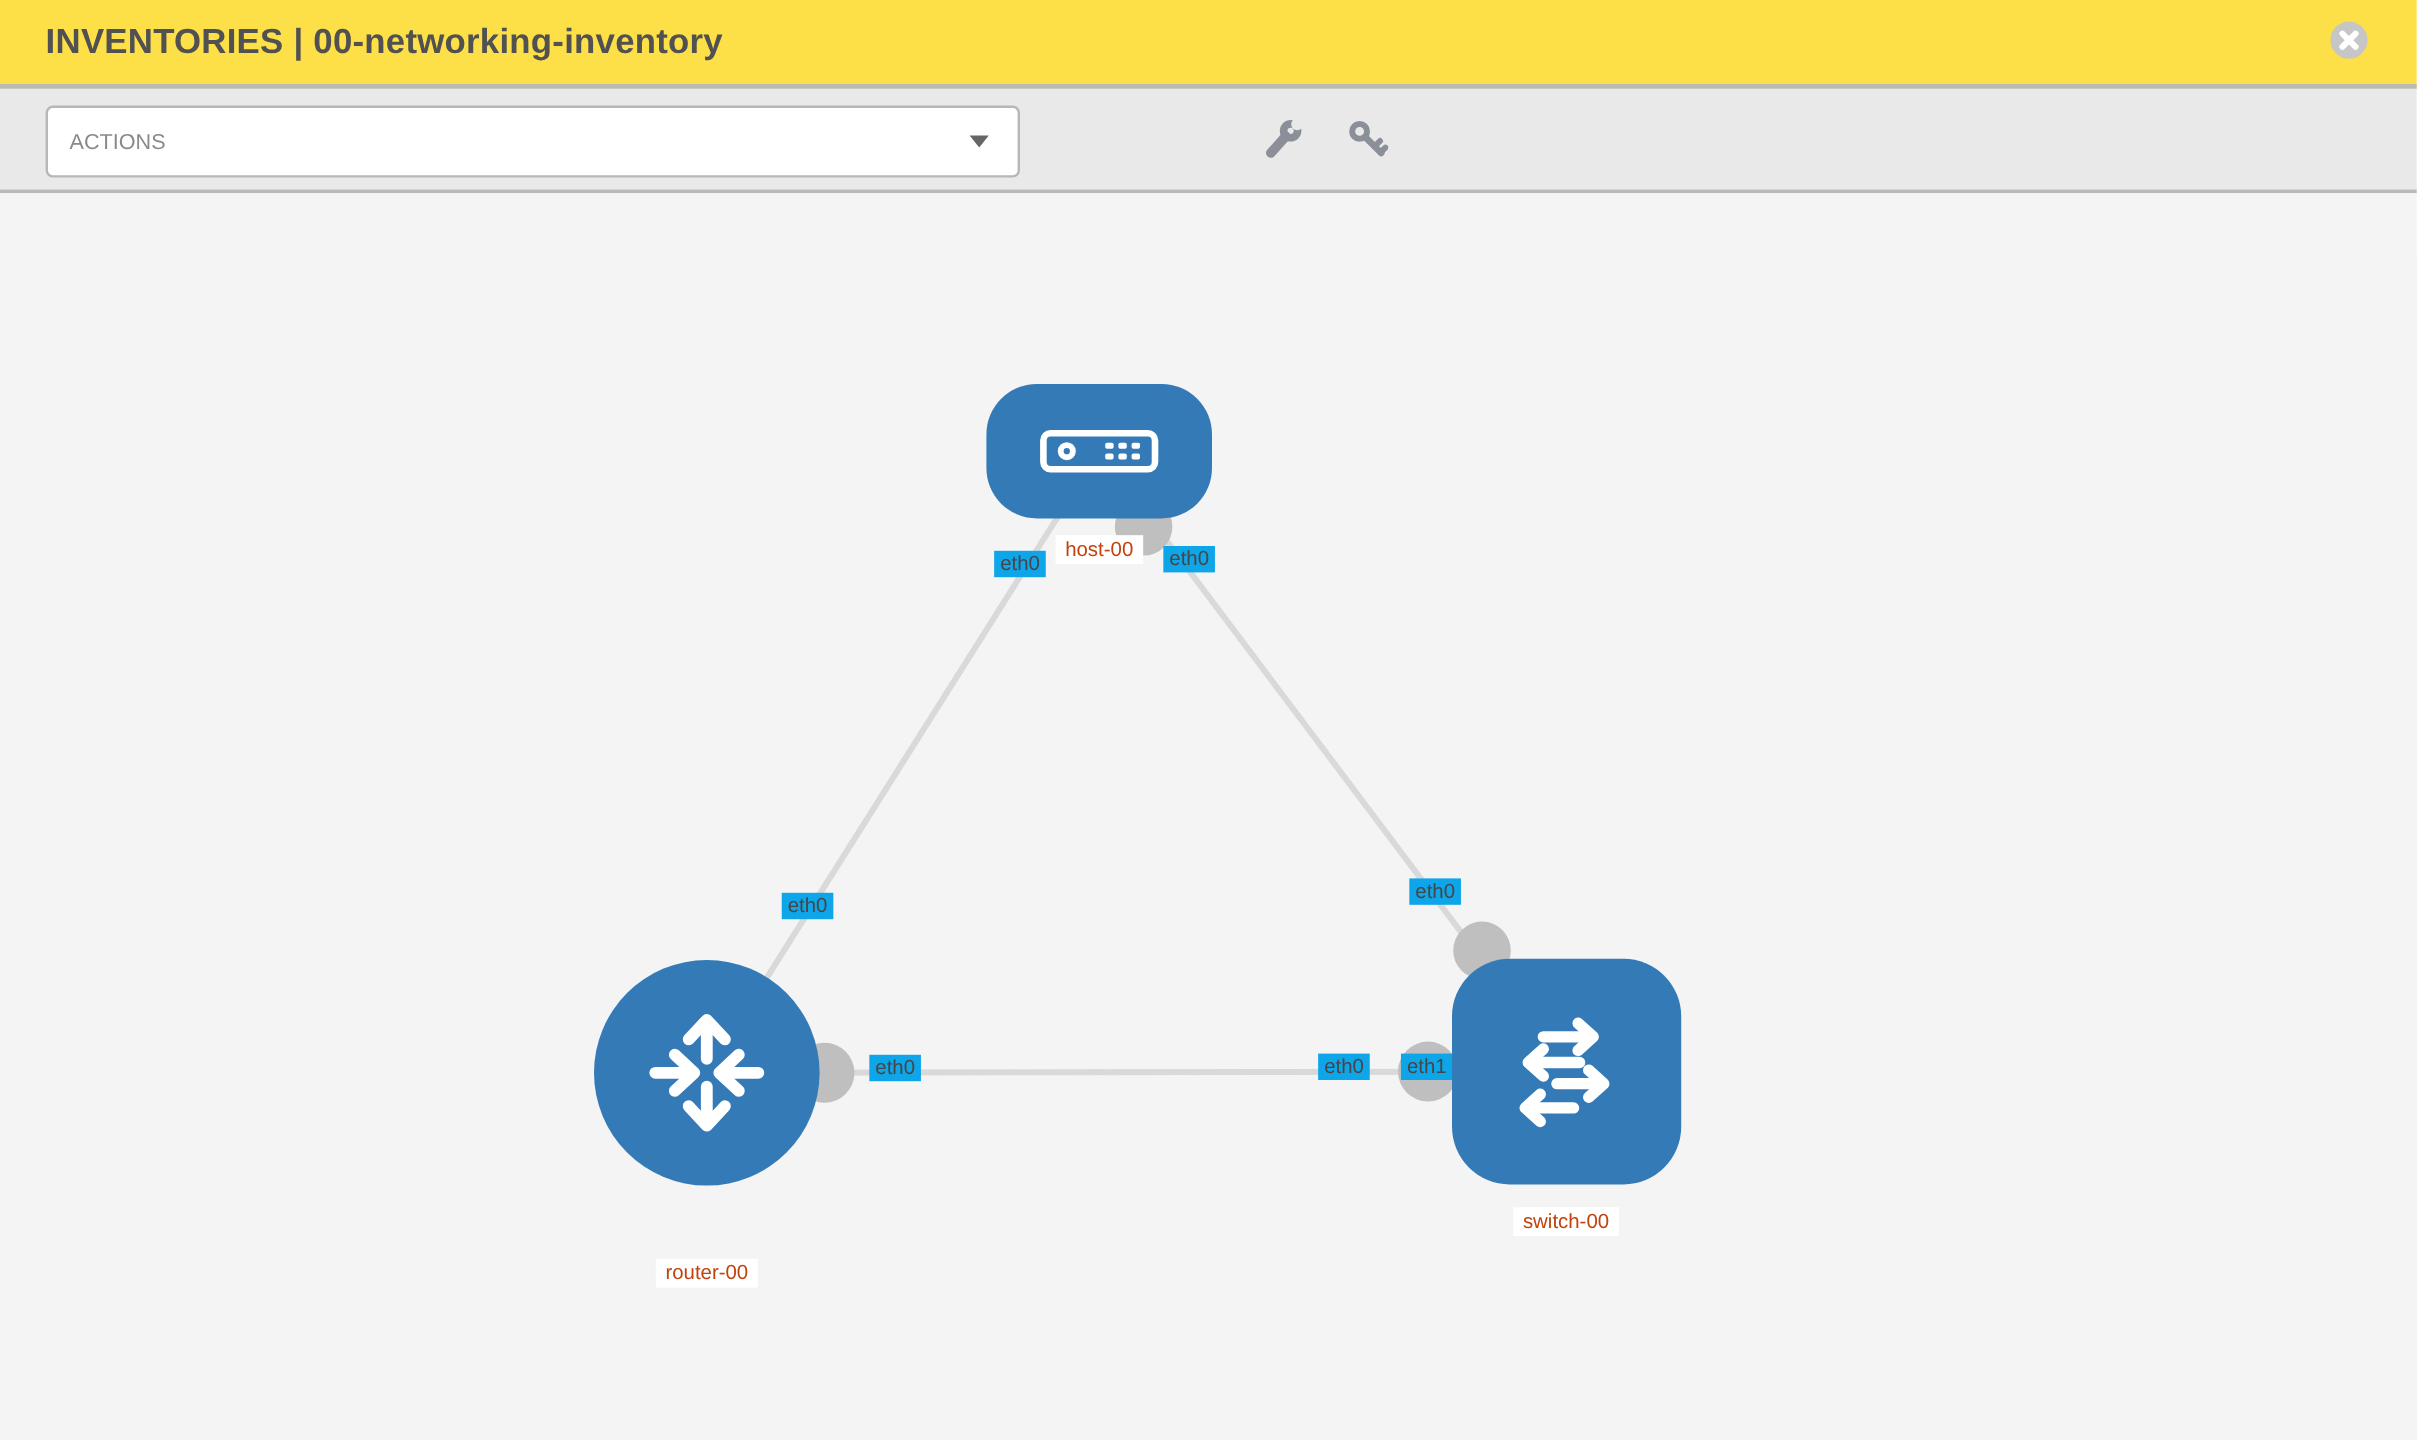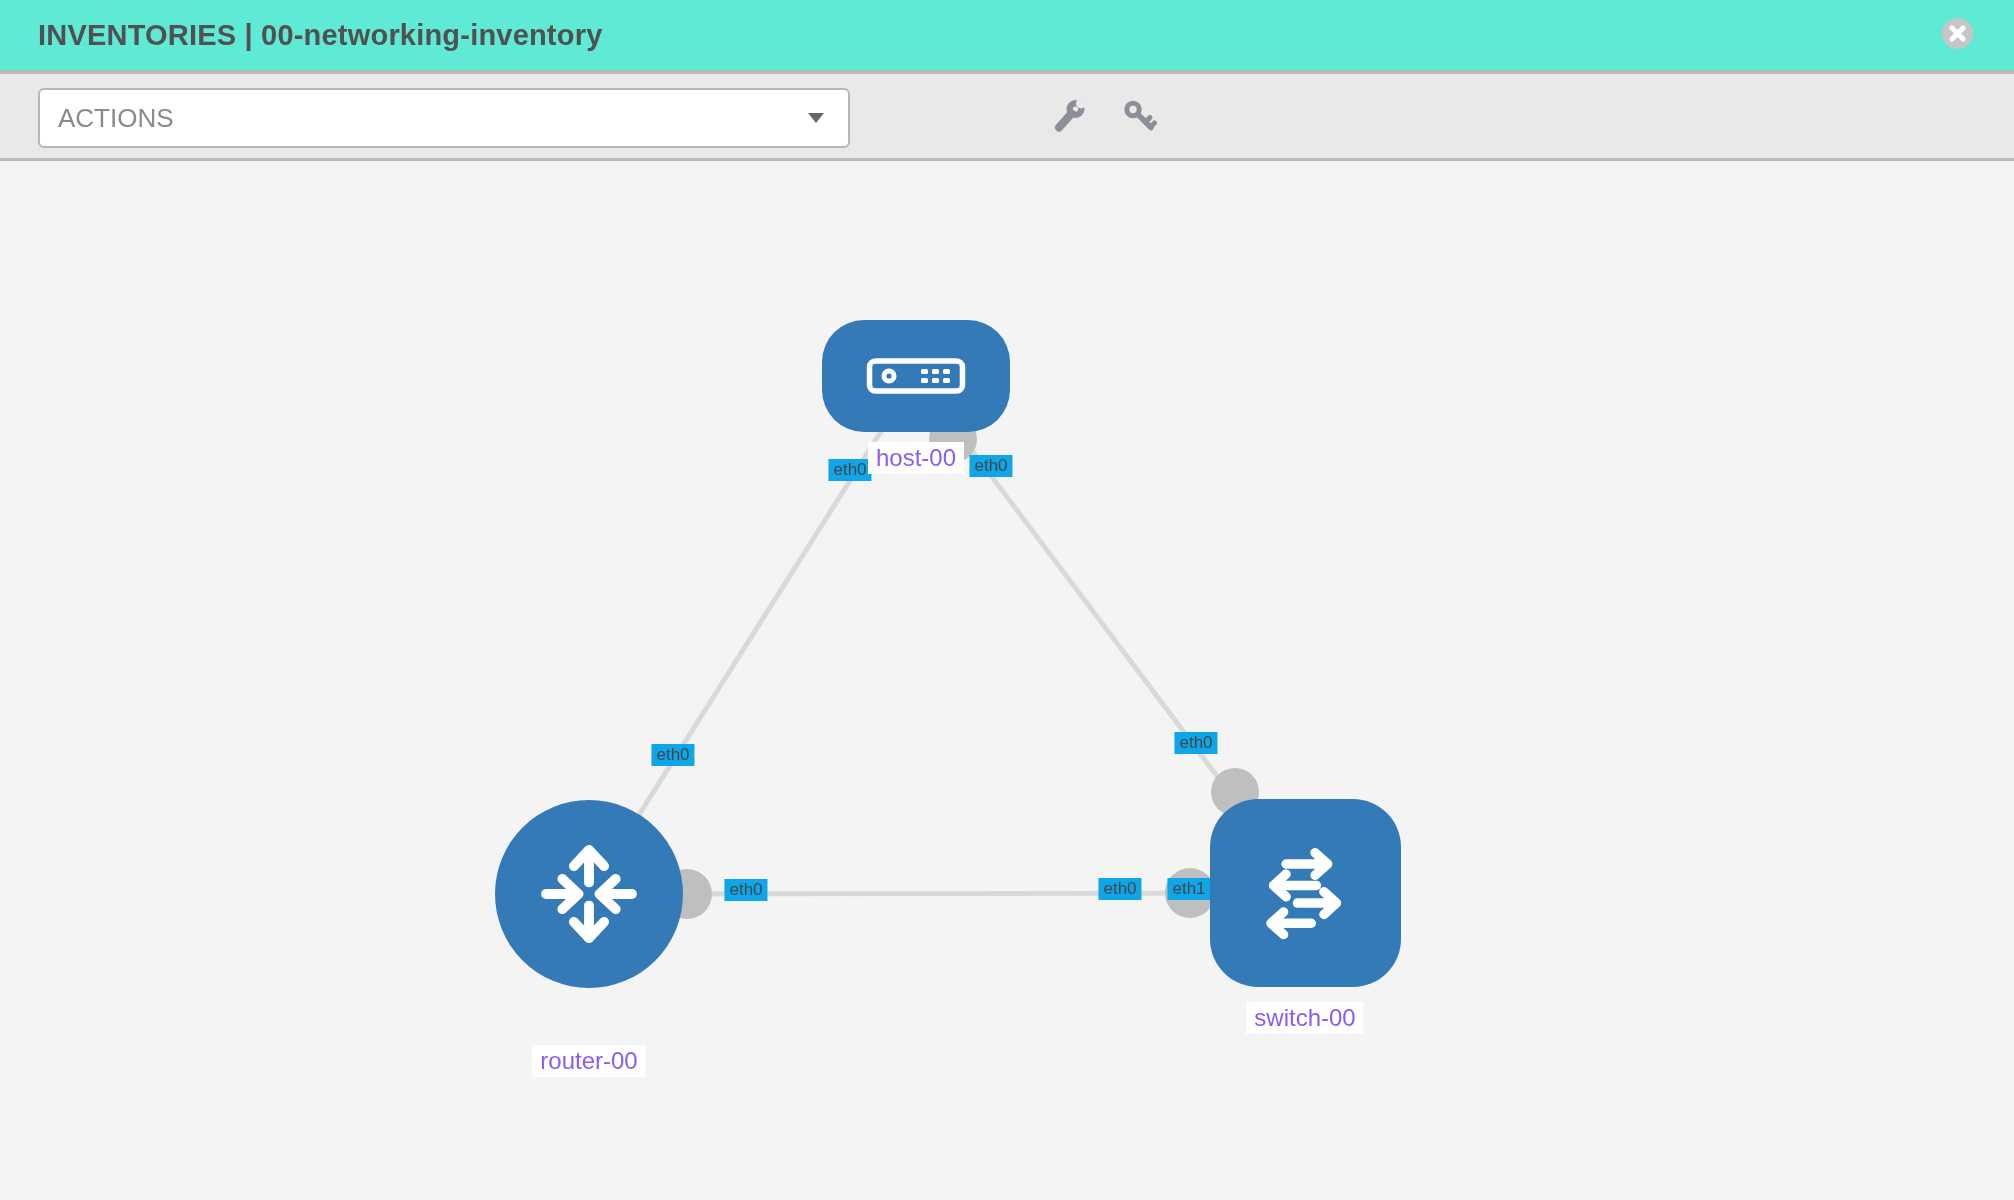--- a/index.html
+++ b/index.html
@@ -3,46 +3,46 @@
 <meta charset="utf-8">
 <style>
   html,body{margin:0;padding:0;width:2014px;height:1200px;overflow:hidden;
     font-family:"Liberation Sans","DejaVu Sans",sans-serif;background:#fff;}
   :root{
     --blue:#337ab7; --link:#d9d9d9; --dot:#bfbfbf; --canvas:#f4f4f5;
     --toolbar:#e9e9e9; --border:#b9b9b9; --ctl-border:#b7b7b7;
     --title:#515151; --muted:#8a8a8a; --icon:#8a8f98; --label:#464646;
   }
   
-  .header{position:relative;height:70px;background:#5eead4;border-bottom:4px solid var(--border);}
+  .header{position:relative;height:70px;background:#fde047;border-bottom:4px solid var(--border);}
   .header .title{position:absolute;left:38px;top:0;line-height:70px;font-size:29px;
     font-weight:bold;color:var(--title);letter-spacing:.2px;}
   .close-btn{position:absolute;left:1942px;top:18px;width:31px;height:31px;border-radius:50%;
     background:#c6c6c6;border:none;cursor:pointer;display:flex;align-items:center;justify-content:center;padding:0;}
   
   .toolbar{position:relative;height:84px;background:var(--toolbar);border-bottom:3px solid var(--border);}
   .dropdown{position:absolute;top:14px;height:60px;background:#fff;border:2px solid var(--ctl-border);
     border-radius:6px;box-sizing:border-box;display:flex;align-items:center;cursor:pointer;}
-  .dropdown .dd-label{flex:1;padding-left:18px;font-size:26px;color:var(--muted);}
+  .dropdown .dd-label{flex:1;padding-left:18px;font-size:18px;color:var(--muted);}
   .caret{width:0;height:0;border-left:8px solid transparent;border-right:8px solid transparent;
     border-top:10px solid #666;margin-right:24px;}
   .dd-actions{left:38px;width:812px;}
   .dd-search{left:1182px;width:807px;}
   .tool-btn{position:absolute;top:24px;width:36px;height:36px;background:none;border:none;padding:0;cursor:pointer;}
   .tool-wrench{left:1051px;}
   .tool-key{left:1121px;}
   
   .canvas{position:relative;width:2014px;height:1043px;background:var(--canvas);overflow:hidden;}
   .canvas svg.links{position:absolute;left:0;top:0;z-index:0;}
   .iface-label{position:absolute;transform:translate(-50%,-50%);background:#0ea5e9;
     padding:1px 5px;font-size:17px;color:var(--label);white-space:nowrap;z-index:2;}
   .node{position:absolute;display:flex;align-items:center;justify-content:center;
     background:var(--blue);z-index:3;cursor:pointer;}
   .node-label{position:absolute;transform:translate(-50%,-50%);background:#fff;
-    padding:2px 8px;font-size:24px;color:#8b5cf6;white-space:nowrap;z-index:4;}
+    padding:2px 8px;font-size:17px;color:#c2410c;white-space:nowrap;z-index:4;}
 </style>
 </head>
 <body>
 
 <div class="header">
   <span class="title">INVENTORIES | 00-networking-inventory</span>
   <button class="close-btn">
     <span style="display:flex">
       <svg width="17" height="17" viewBox="0 0 17 17">
         <g stroke="#fff" stroke-width="5" stroke-linecap="round">

